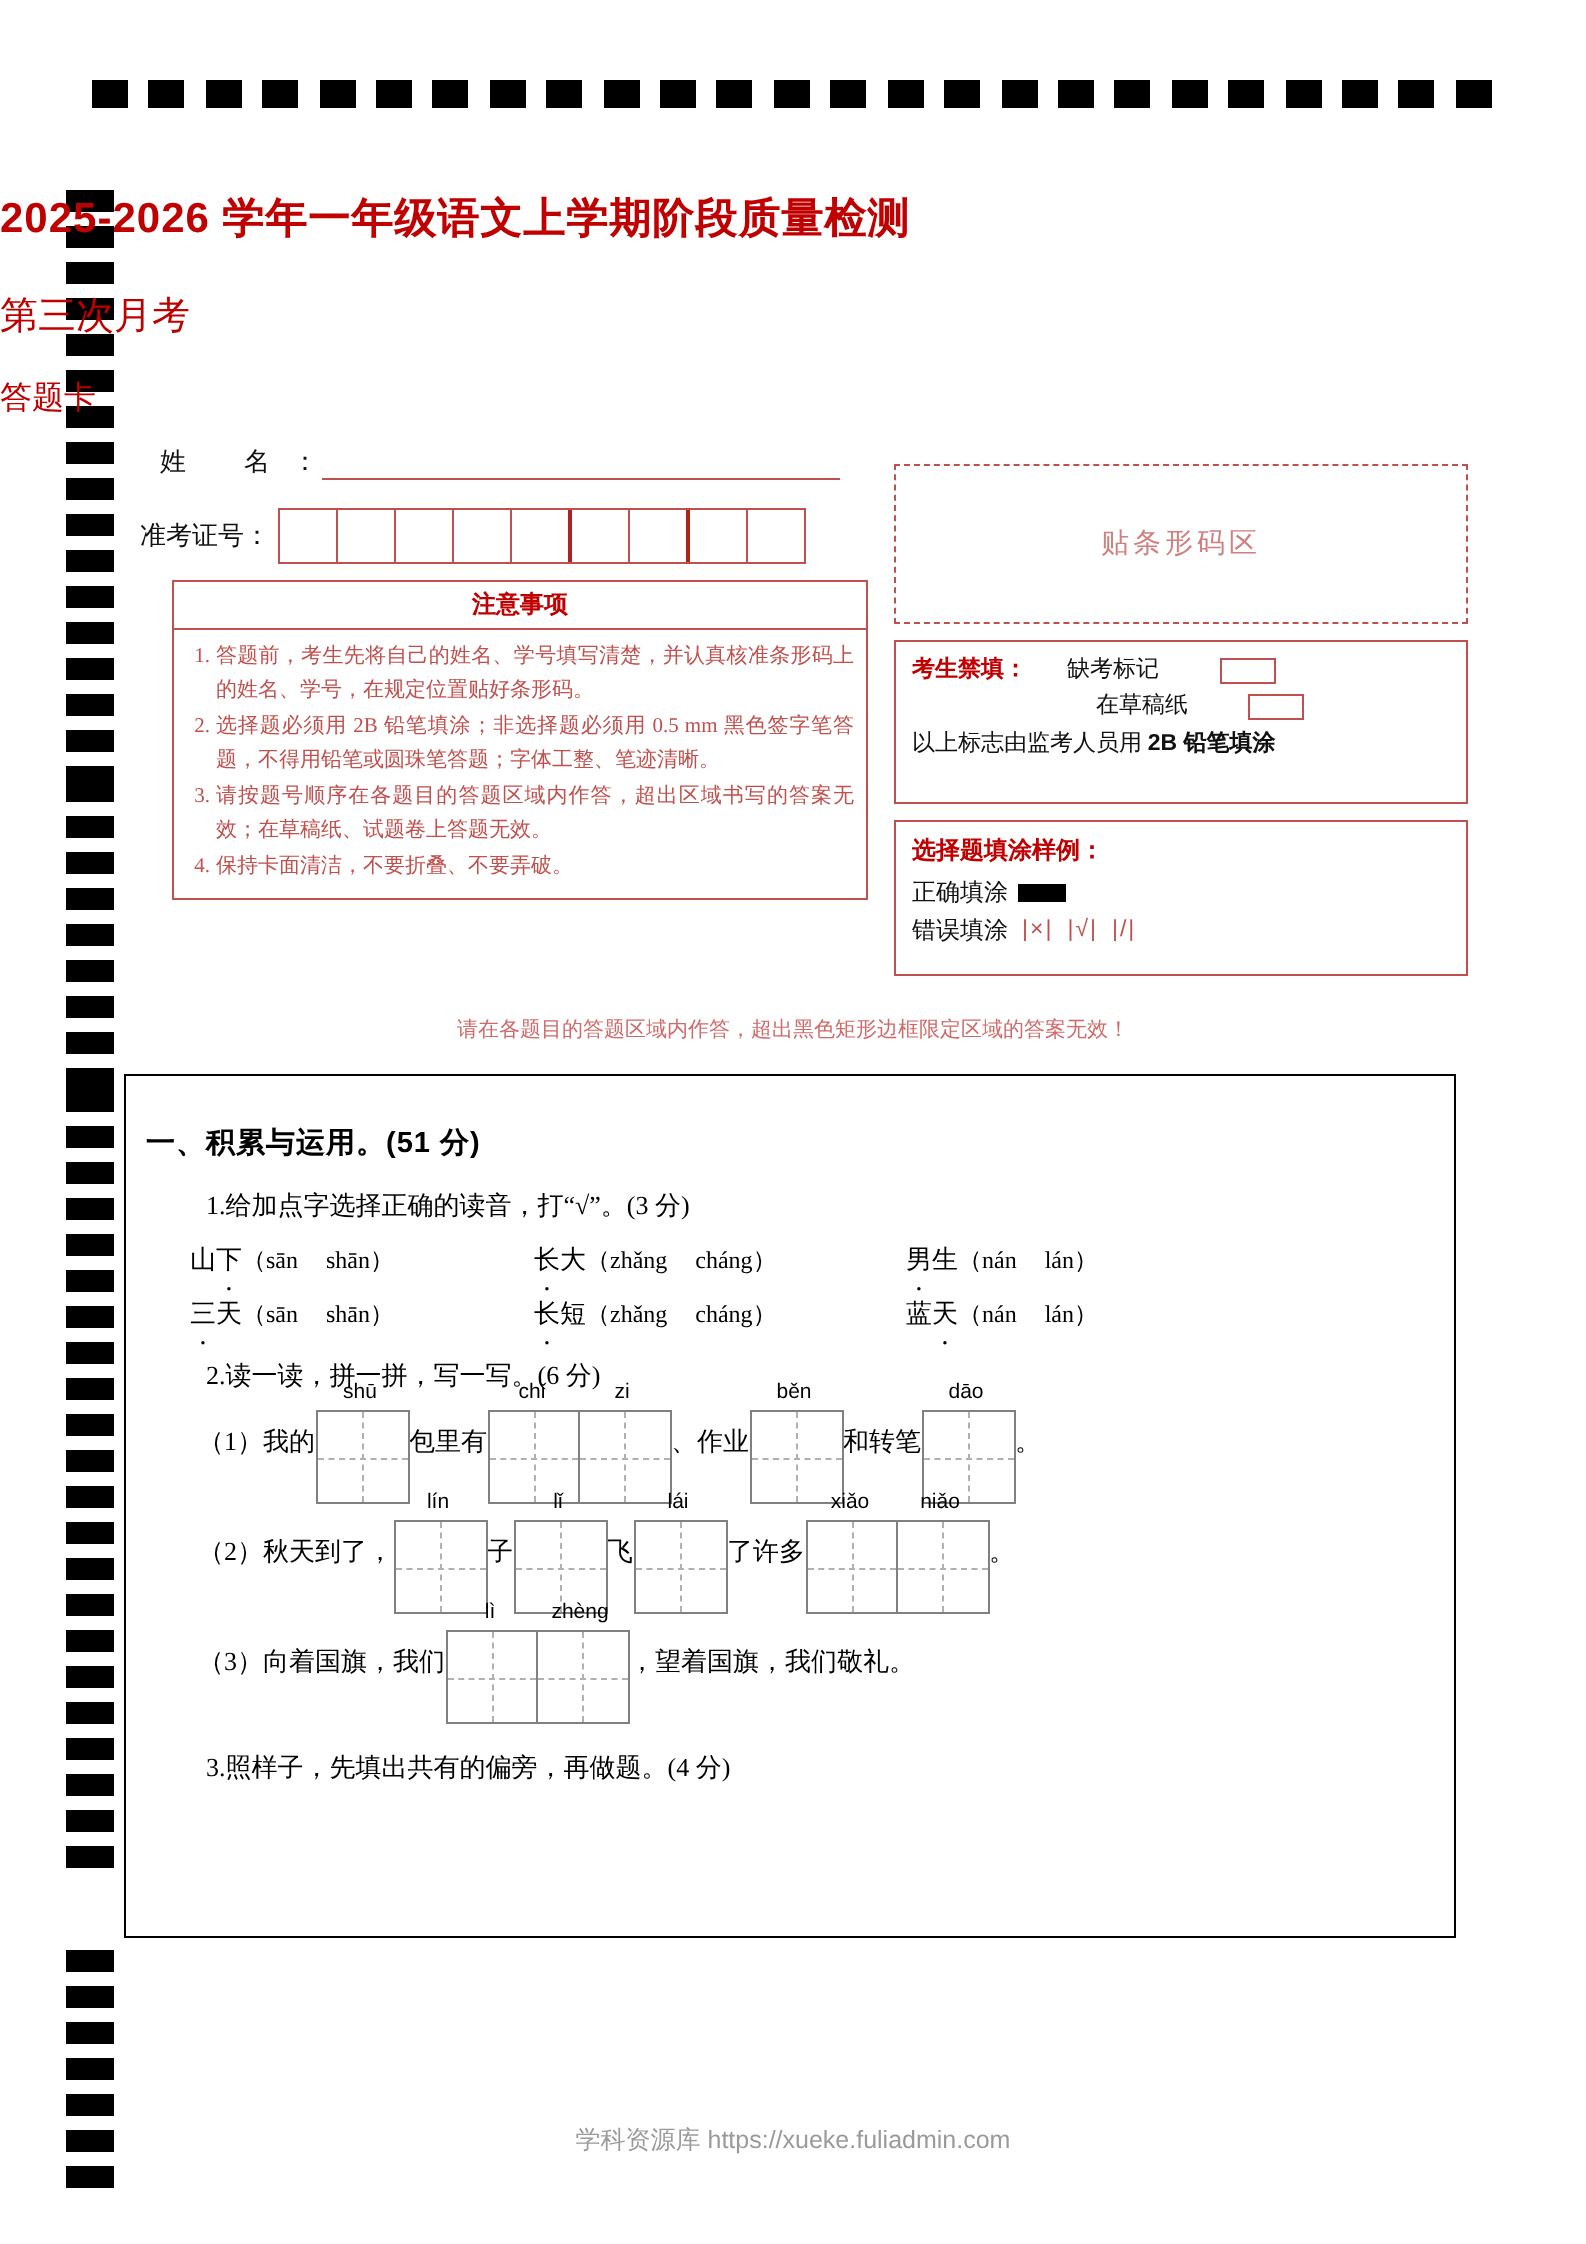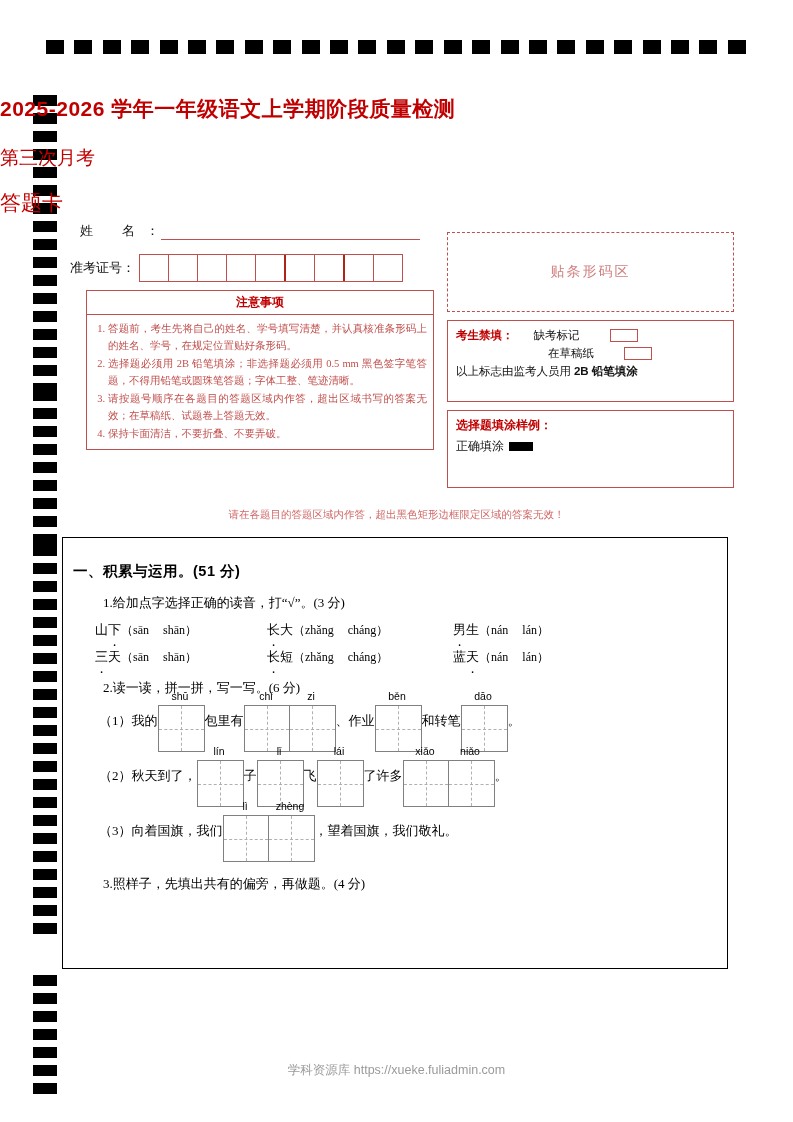--- a/index.html
+++ b/index.html
@@ -63,21 +63,21 @@
   }
   #sub-title {
     color: #c00000;
     font-size: 19px;
     font-weight: normal;
     font-family: "Liberation Sans", sans-serif;
     margin-top: 22px;
   }
   #card-title {
     color: #c00000;
-    font-size: 21px;
+    font-size: 16px;
     margin-top: 18px;
     font-family: "Liberation Serif", serif;
   }
 
   
   #name-row {
     position: absolute;
     left: 80px; top: 222px;
     width: 340px;
     display: flex;
@@ -518,20 +518,24 @@
     <span>以上标志由监考人员用 </span><b>2B 铅笔填涂</b>
   </div>
 </div>
 
 <div id="sample-box">
   <div id="sample-title">选择题填涂样例：</div>
   <div class="sample-line">
     <span>正确填涂</span>
     <span class="filled-blob"></span>
   </div>
+  <div class="sample-line">
+    <span>错误填涂</span>
+    <span class="wrong-marks" id="wrong-marks"><span>|×|</span><span>|√|</span><span>|/|</span></span>
+  </div>
 </div>
 
 <div id="warn-line">请在各题目的答题区域内作答，超出黑色矩形边框限定区域的答案无效！</div>
 
 <div id="answer-area">
   <div id="section-title">一、积累与运用。(51 分)</div>
 
   <div class="q-text">1.给加点字选择正确的读音，打“√”。(3 分)</div>
   <div id="q1-rows">
       <div class="pron-row">

